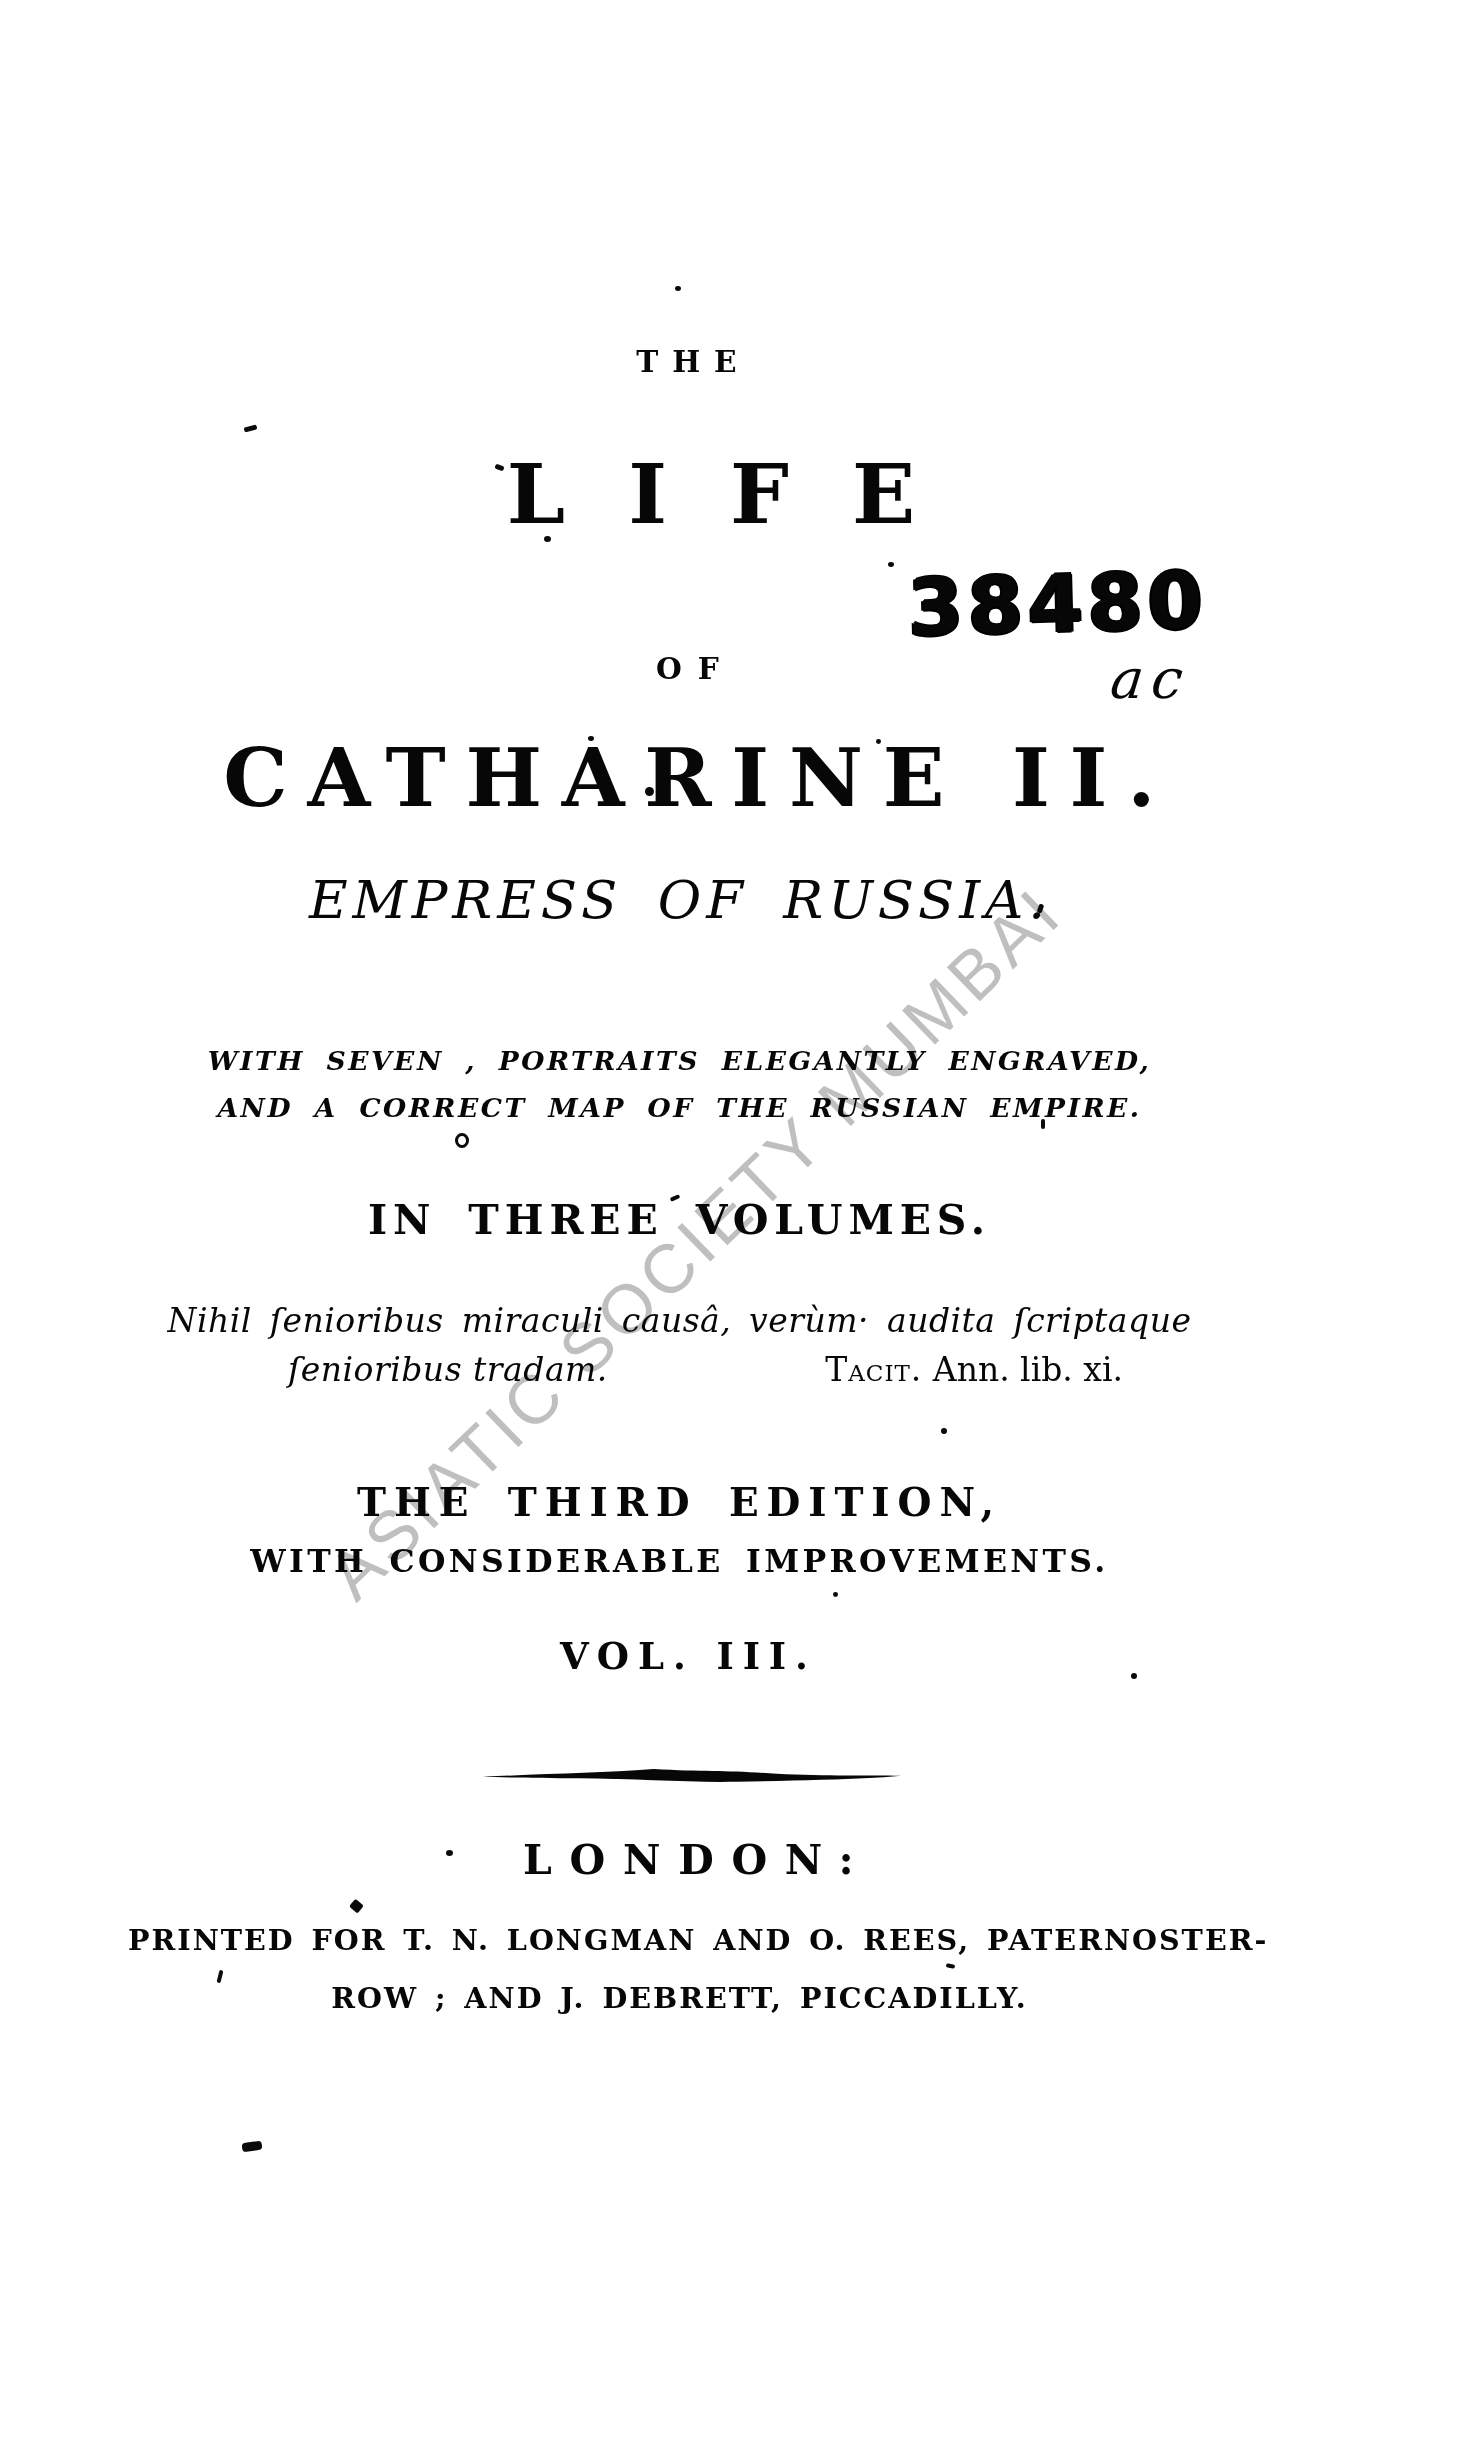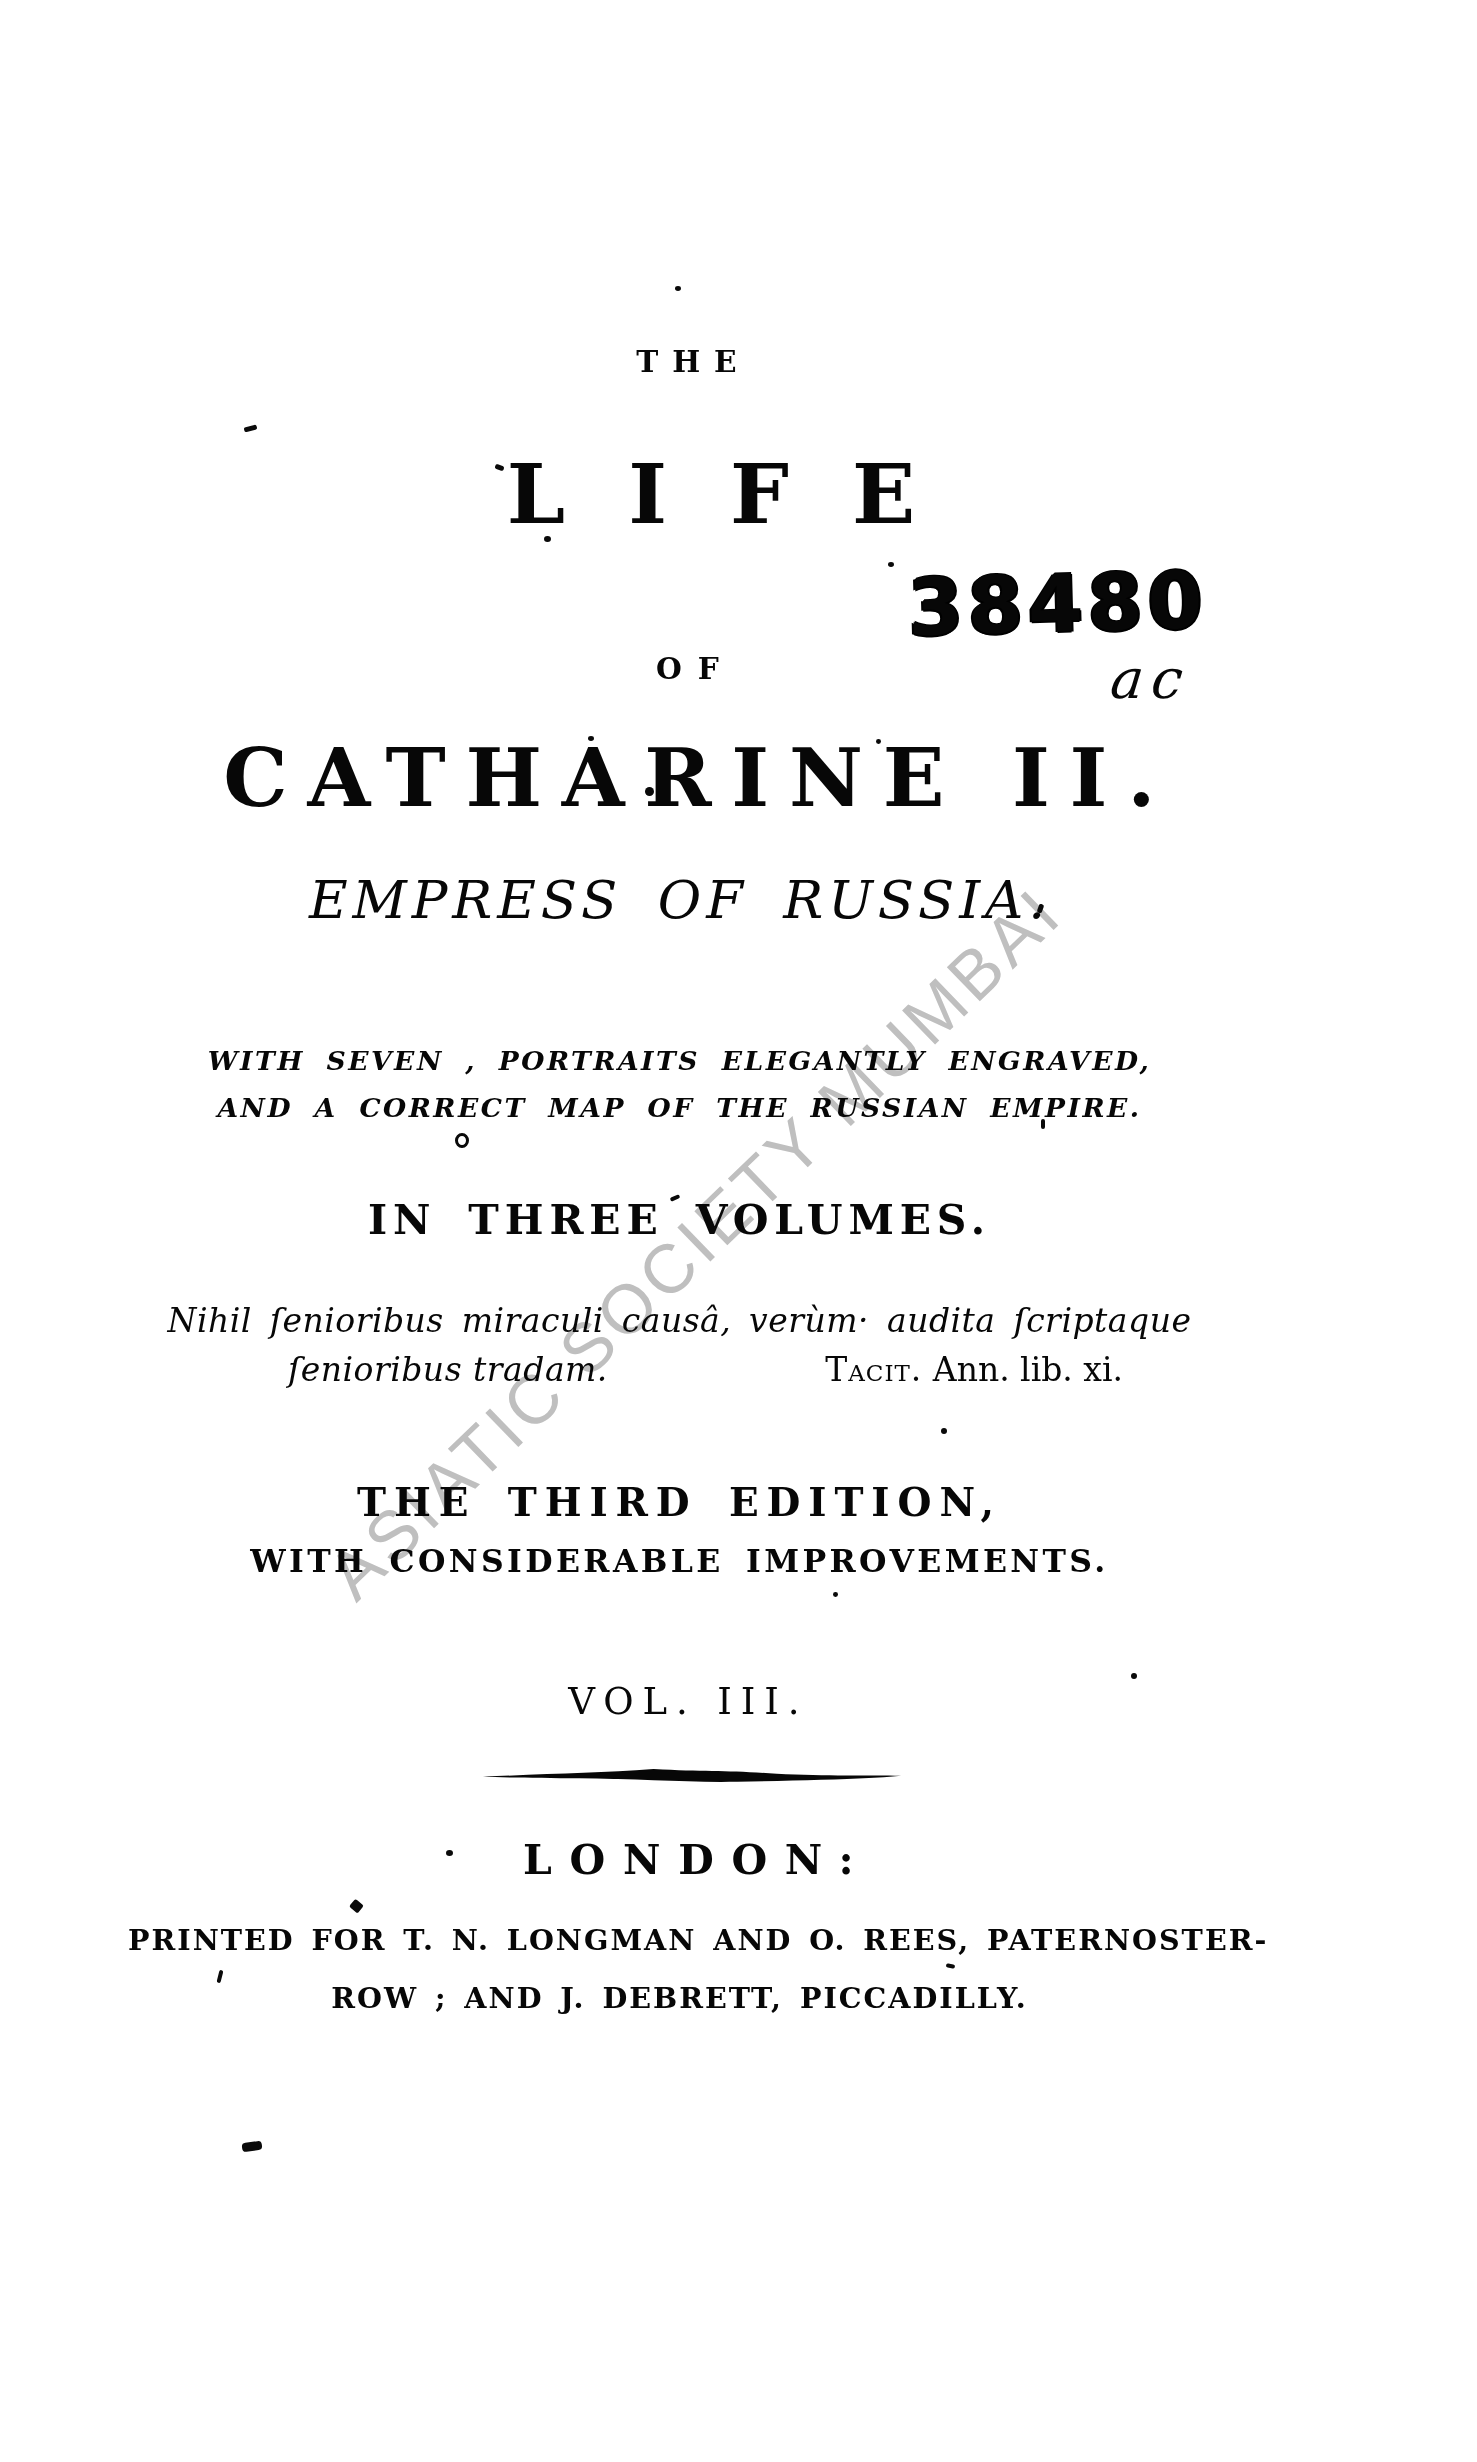--- a/index.html
+++ b/index.html
@@ -17,21 +17,21 @@
   .features1{top:1048px;font-size:26.6px;font-weight:700;font-style:italic;letter-spacing:2.5px;word-spacing:9.9px;}
   .features2{top:1095px;font-size:26.6px;font-weight:700;font-style:italic;letter-spacing:2.5px;word-spacing:9.9px;}
   .volumes{top:1200px;font-size:41px;font-weight:700;letter-spacing:5.9px;word-spacing:11.8px;}
   .epigraph1{top:1304px;font-size:33px;font-style:italic;letter-spacing:0.5px;word-spacing:6.9px;}
   .epigraph2{top:1353px;left:288px;width:835px;display:flex;justify-content:space-between;text-align:left;}
   .epigraph2 .left{font-size:33px;font-style:italic;letter-spacing:0.5px;}
   .epigraph2 .right{font-size:33px;}
   .smallcaps{font-variant:small-caps;letter-spacing:1px;}
   .edition1{top:1483px;font-size:39px;font-weight:700;letter-spacing:7.9px;word-spacing:9.9px;}
   .edition2{top:1545px;font-size:31.5px;font-weight:700;letter-spacing:3.4px;word-spacing:7.9px;}
-  .vol{top:1638px;font-size:37px;font-weight:400;letter-spacing:8.9px;padding-left:8.9px;margin-top:45px;}
+  .vol{top:1638px;font-size:37px;font-weight:700;letter-spacing:8.9px;padding-left:8.9px;}
   .rule{position:absolute;left:481px;top:1765px;width:422px;height:21.7px;}
   .city{top:1832px;font-size:41px;font-weight:700;letter-spacing:17.7px;padding-left:17.7px;margin-top:8px;}
   .imprint1{top:1926px;font-size:28.6px;font-weight:700;letter-spacing:2px;word-spacing:4.9px;}
   .imprint2{top:1984px;font-size:28.6px;font-weight:700;letter-spacing:2px;word-spacing:4.9px;}
   .year{top:2051px;font-size:45px;letter-spacing:3.9px;}
 
   .stamp{
     position:absolute;left:908px;top:565px;font-family:"DejaVu Sans","Liberation Sans",sans-serif;
     font-size:79px;font-weight:900;letter-spacing:4.9px;line-height:1;transform:rotate(-1.5deg);
     text-shadow:2px 1px 0 #000,-2px 1px 0 #000,0 2px 0 #000,1px -1px 0 #000;

